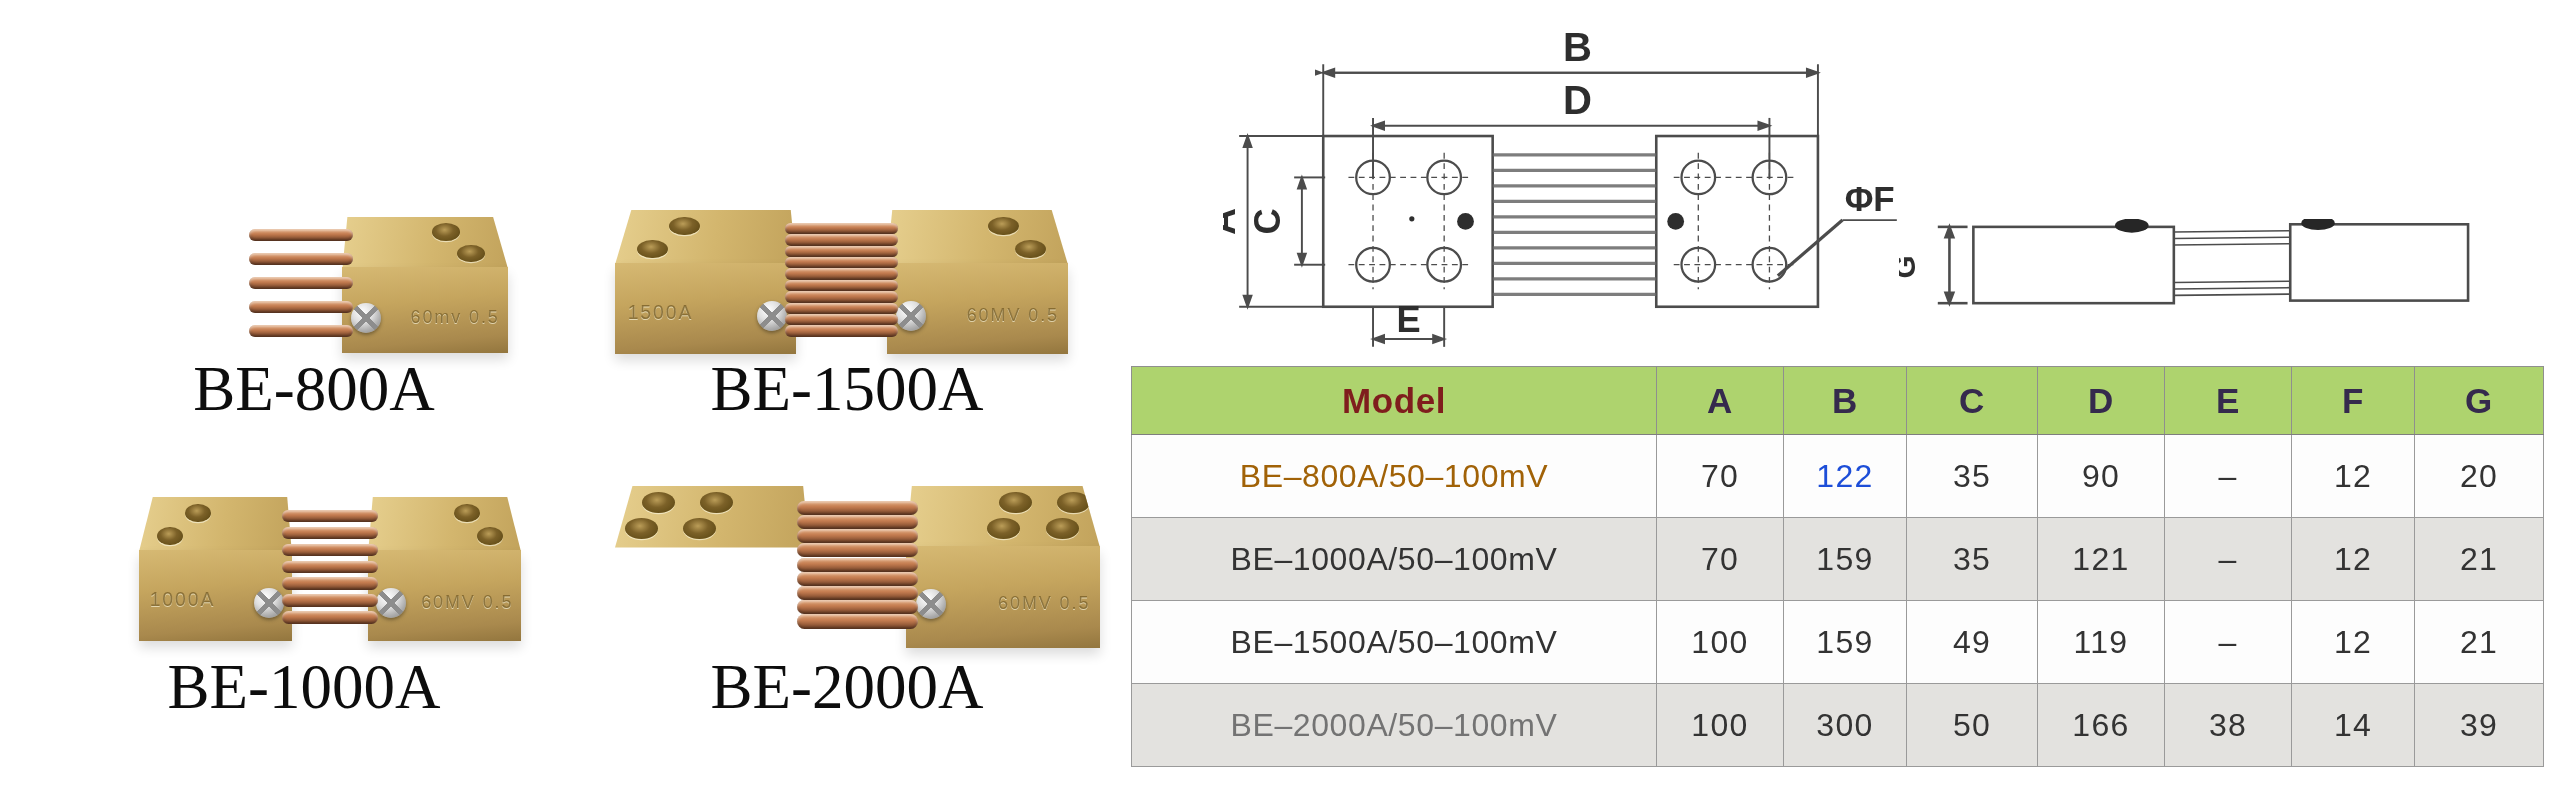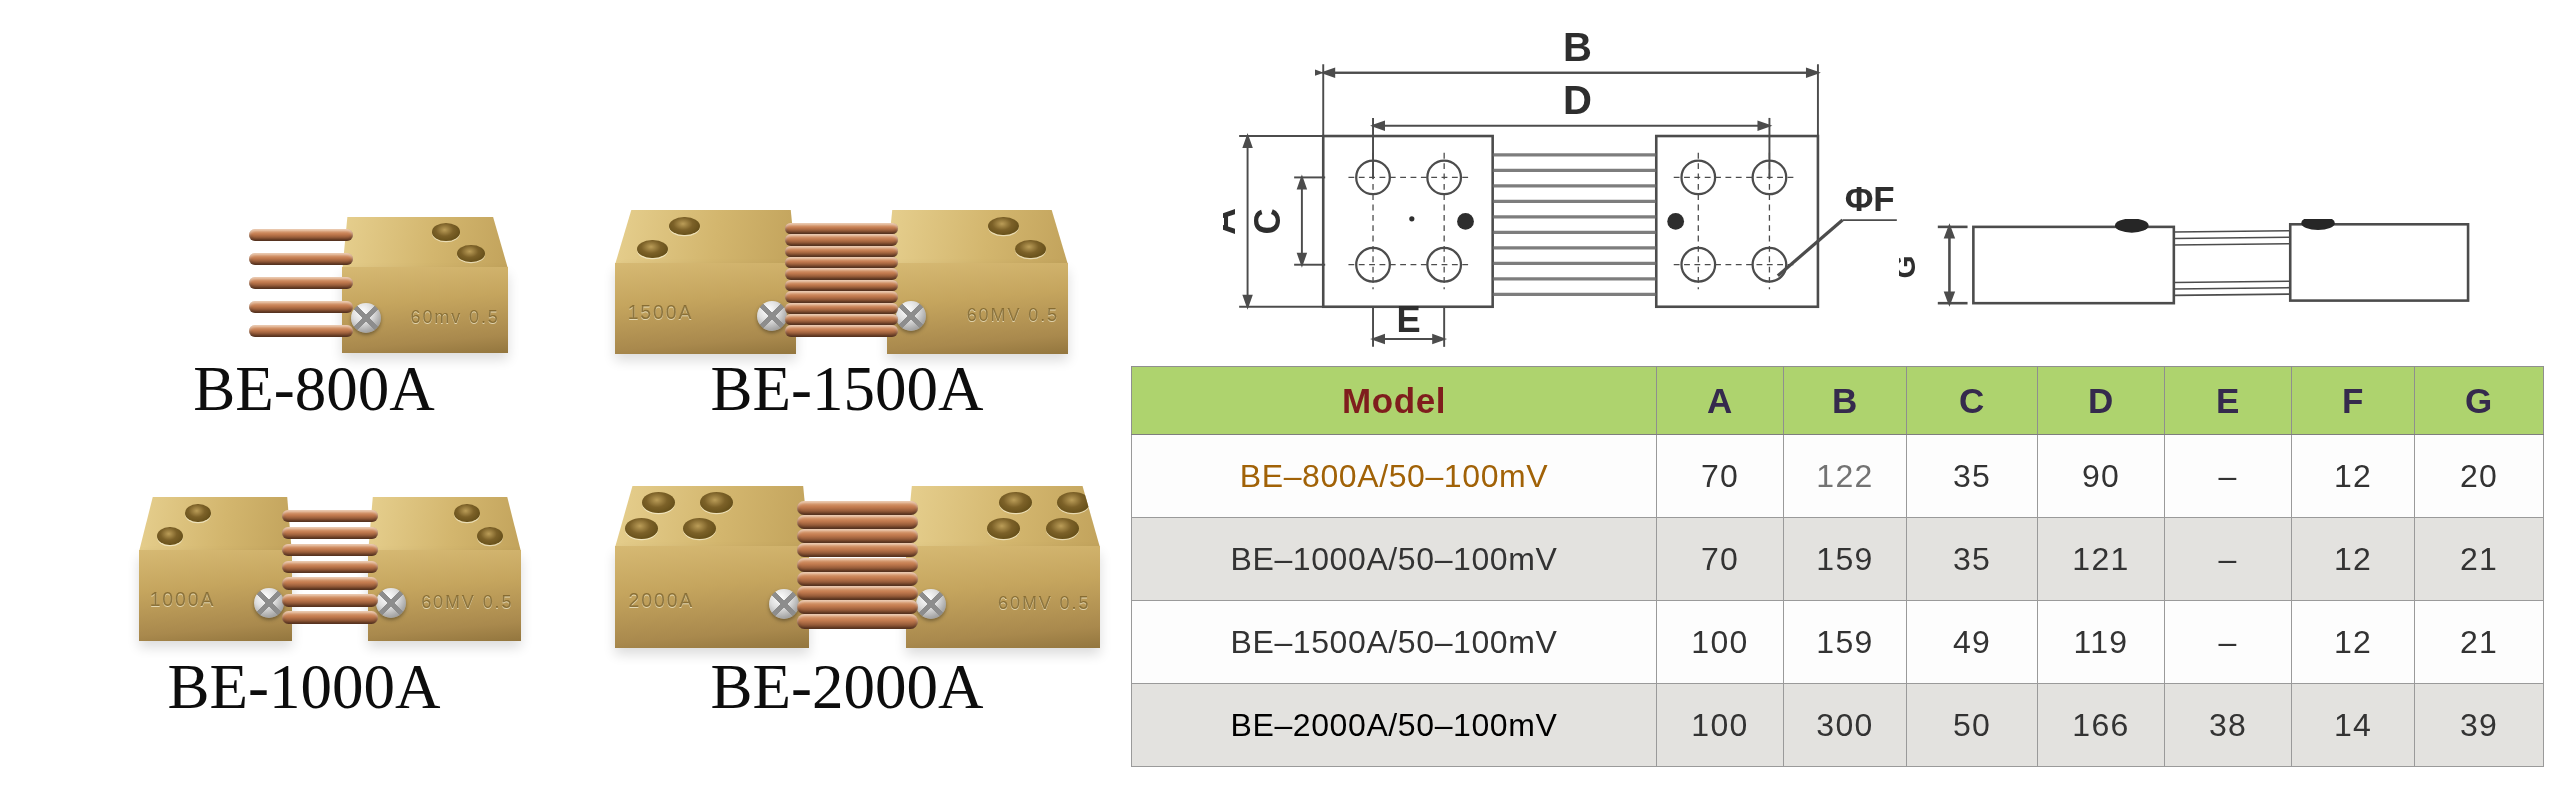--- a/index.html
+++ b/index.html
@@ -175,24 +175,20 @@
       </div>
     </div>
   <div class="product" style="left:615px;top:486px;width:485px;height:162px;">
       <div class="shunt">
         <div class="block left">
           <div class="block-top">
             <div class="hole" style="left: 14%; top: 10%;"></div>
             <div class="hole" style="left: 44%; top: 10%;"></div>
             <div class="hole" style="left: 5%; top: 52%;"></div>
             <div class="hole" style="left: 35%; top: 52%;"></div>
-          </div>
-          <div class="block-front">
-            <div class="screw"></div>
-            <div class="engrave l">2000A</div>
           </div>
         </div>
         <div class="block right">
           <div class="block-top">
             <div class="hole" style="left: 48%; top: 10%;"></div>
             <div class="hole" style="left: 78%; top: 10%;"></div>
             <div class="hole" style="left: 42%; top: 52%;"></div>
             <div class="hole" style="left: 72%; top: 52%;"></div>
           </div>
           <div class="block-front">
@@ -367,21 +363,21 @@
           <th style="background: rgb(174, 211, 110); color: rgb(53, 42, 77);">D</th>
           <th style="background: rgb(174, 211, 110); color: rgb(53, 42, 77);">E</th>
           <th style="background: rgb(174, 211, 110); color: rgb(53, 42, 77);">F</th>
           <th style="background: rgb(174, 211, 110); color: rgb(53, 42, 77);">G</th>
         </tr>
       </thead>
     <tbody>
         <tr>
           <td class="model" style="background: rgb(253, 253, 253); color: #a16207;">BE–800A/50–100mV</td>
           <td class="value" style="background: rgb(253, 253, 253); color: rgb(51, 51, 51);">70</td>
-          <td class="value" style="background: rgb(253, 253, 253); color: #737373;">122</td>
+          <td class="value" style="background: rgb(253, 253, 253); color: #1d4ed8;">122</td>
           <td class="value" style="background: rgb(253, 253, 253); color: rgb(51, 51, 51);">35</td>
           <td class="value" style="background: rgb(253, 253, 253); color: rgb(51, 51, 51);">90</td>
           <td class="value" style="background: rgb(253, 253, 253); color: rgb(51, 51, 51);">–</td>
           <td class="value" style="background: rgb(253, 253, 253); color: rgb(51, 51, 51);">12</td>
           <td class="value" style="background: rgb(253, 253, 253); color: rgb(51, 51, 51);">20</td>
         </tr>
         <tr>
           <td class="model" style="background: rgb(227, 226, 223); color: rgb(51, 51, 51);">BE–1000A/50–100mV</td>
           <td class="value" style="background: rgb(227, 226, 223); color: rgb(51, 51, 51);">70</td>
           <td class="value" style="background: rgb(227, 226, 223); color: rgb(51, 51, 51);">159</td>
@@ -395,21 +391,21 @@
           <td class="model" style="background: rgb(253, 253, 253); color: rgb(51, 51, 51);">BE–1500A/50–100mV</td>
           <td class="value" style="background: rgb(253, 253, 253); color: rgb(51, 51, 51);">100</td>
           <td class="value" style="background: rgb(253, 253, 253); color: rgb(51, 51, 51);">159</td>
           <td class="value" style="background: rgb(253, 253, 253); color: rgb(51, 51, 51);">49</td>
           <td class="value" style="background: rgb(253, 253, 253); color: rgb(51, 51, 51);">119</td>
           <td class="value" style="background: rgb(253, 253, 253); color: rgb(51, 51, 51);">–</td>
           <td class="value" style="background: rgb(253, 253, 253); color: rgb(51, 51, 51);">12</td>
           <td class="value" style="background: rgb(253, 253, 253); color: rgb(51, 51, 51);">21</td>
         </tr>
         <tr>
-          <td class="model" style="background: rgb(227, 226, 223); color: #000000;">BE–2000A/50–100mV</td>
+          <td class="model" style="background: rgb(227, 226, 223); color: #737373;">BE–2000A/50–100mV</td>
           <td class="value" style="background: rgb(227, 226, 223); color: rgb(51, 51, 51);">100</td>
           <td class="value" style="background: rgb(227, 226, 223); color: rgb(51, 51, 51);">300</td>
           <td class="value" style="background: rgb(227, 226, 223); color: rgb(51, 51, 51);">50</td>
           <td class="value" style="background: rgb(227, 226, 223); color: rgb(51, 51, 51);">166</td>
           <td class="value" style="background: rgb(227, 226, 223); color: rgb(51, 51, 51);">38</td>
           <td class="value" style="background: rgb(227, 226, 223); color: rgb(51, 51, 51);">14</td>
           <td class="value" style="background: rgb(227, 226, 223); color: rgb(51, 51, 51);">39</td>
         </tr>
       </tbody>
   </table>

